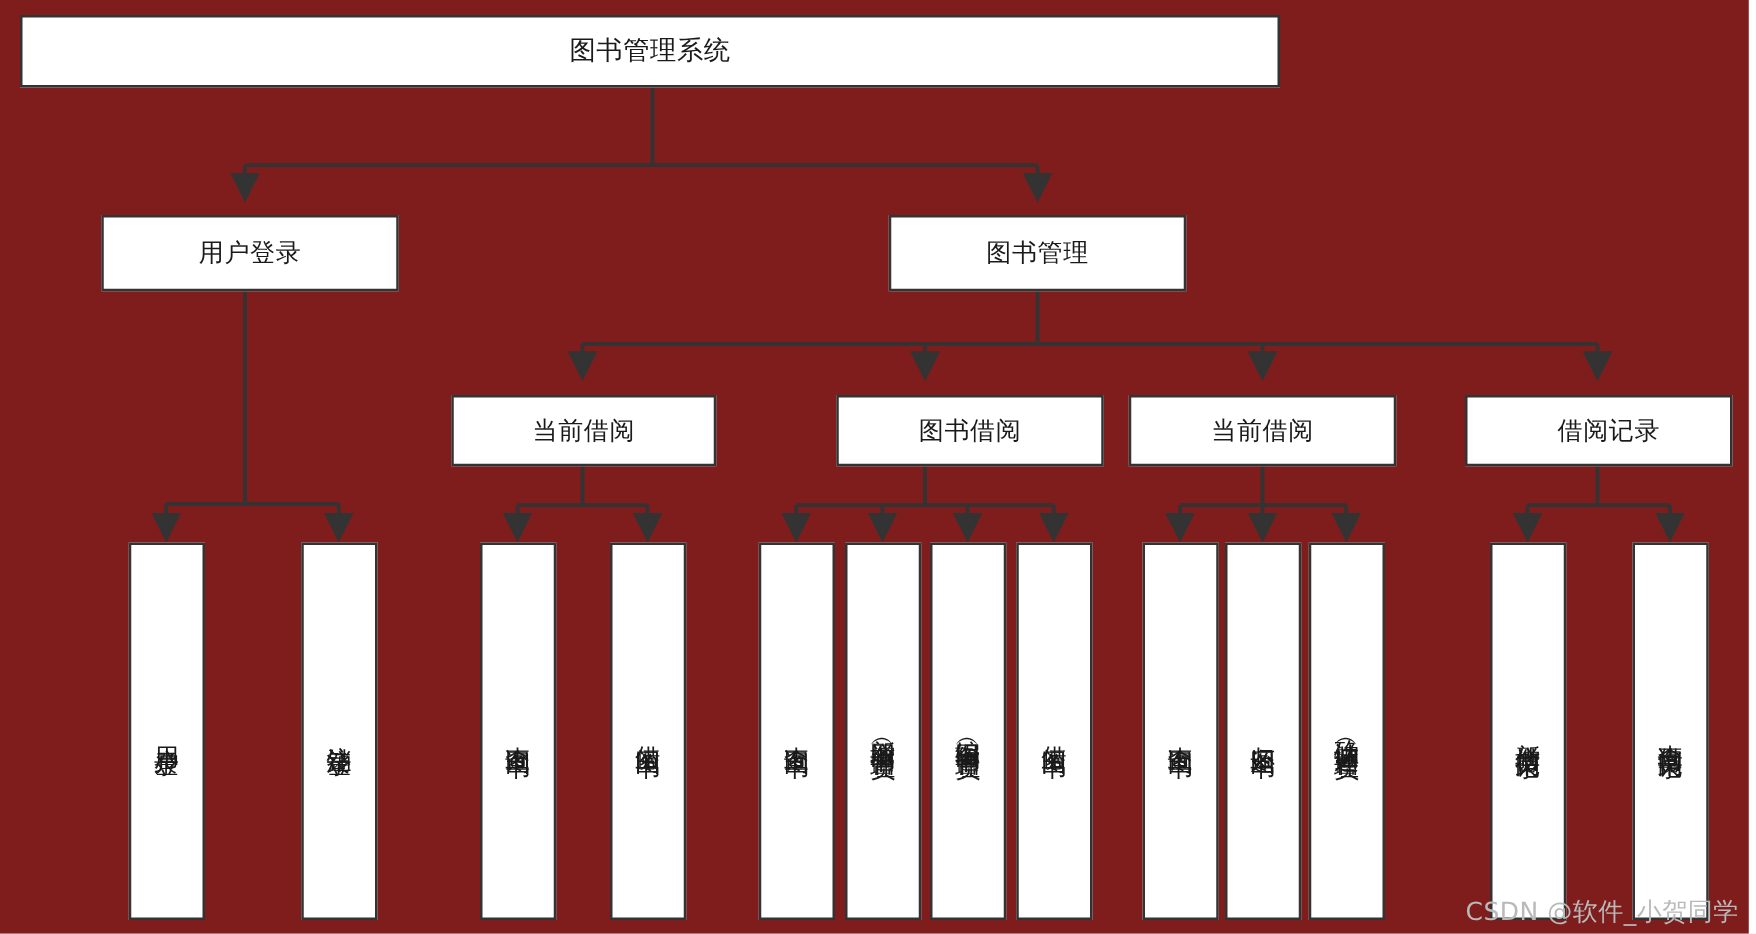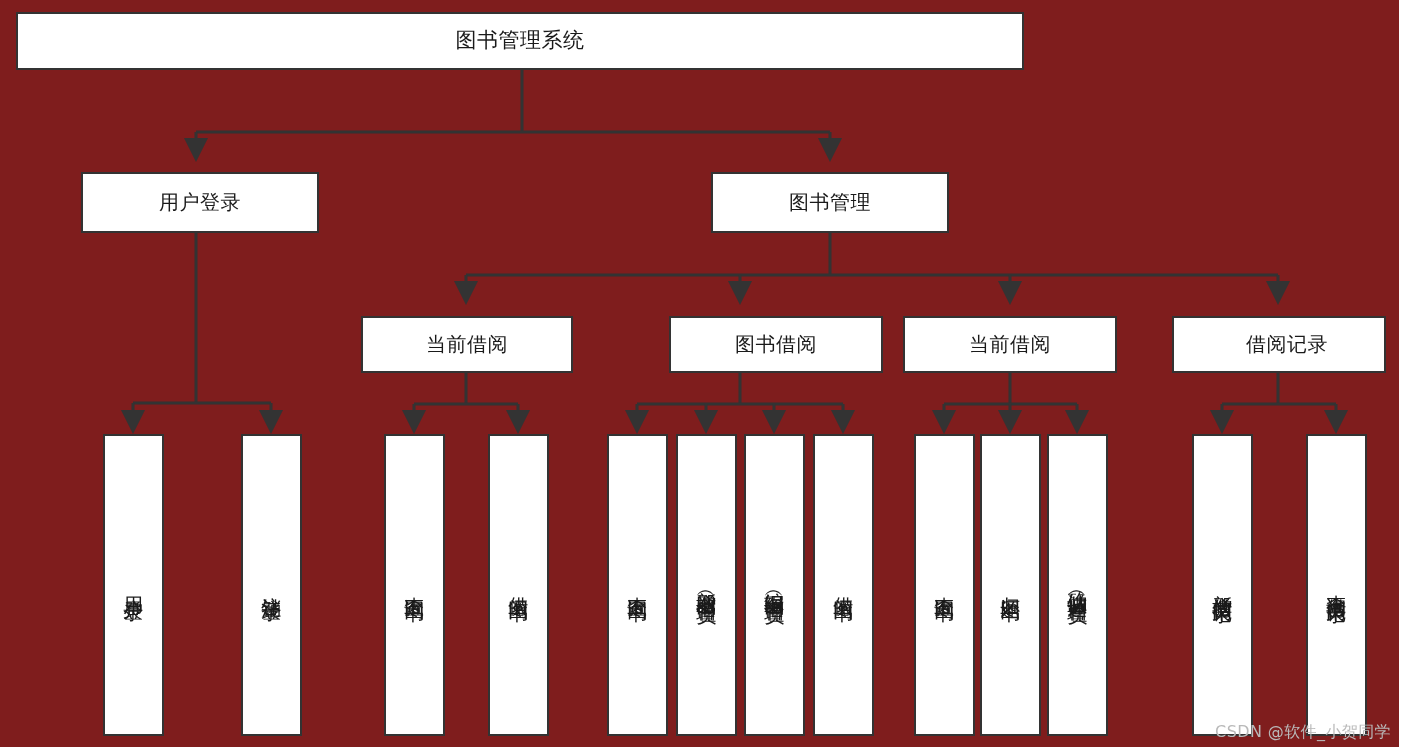--- a/index.html
+++ b/index.html
@@ -52,21 +52,21 @@
     font-size: 20px;
     letter-spacing: 2px;
   }
   #root-box .node-label {
     font-size: 21px;
   }
   #watermark {
     position: absolute;
     right: 8px;
     bottom: 4px;
-    font-size: 16px;
+    font-size: 20px;
     color: #b9b9b9;
     font-family: "DejaVu Sans", "Liberation Sans", sans-serif;
     letter-spacing: 0.4px;
     z-index: 5;
     user-select: none;
   }
 </style>
 </head>
 <body>
 

